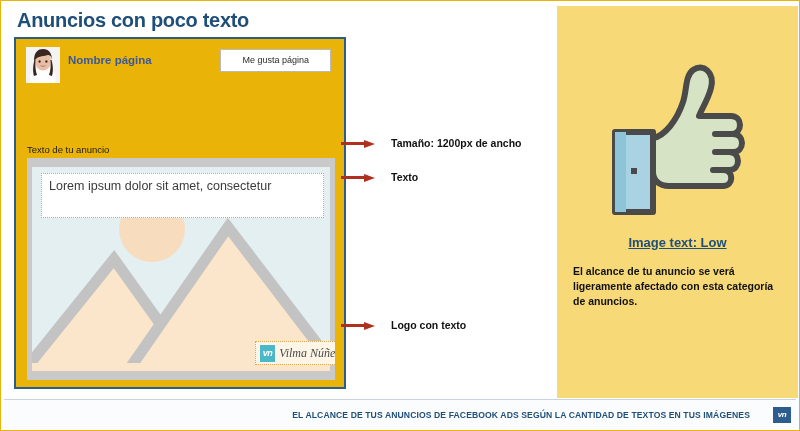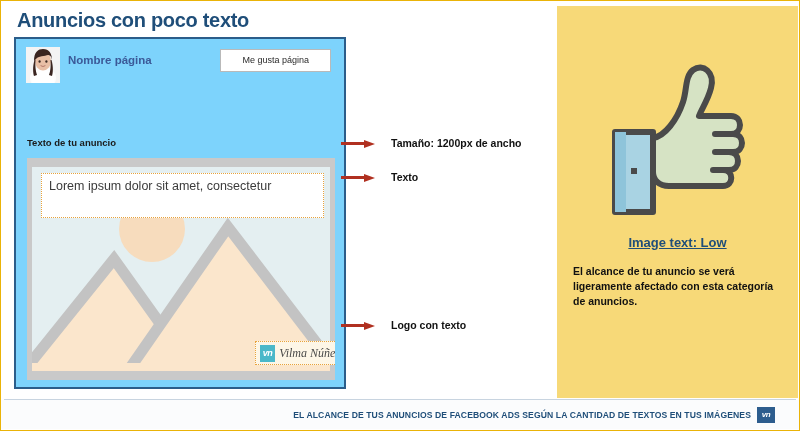--- a/index.html
+++ b/index.html
@@ -32,21 +32,21 @@
     white-space: nowrap;
   }
 
   
   .ad-card {
     position: absolute;
     left: 13px;
     top: 36px;
     width: 332px;
     height: 352px;
-    background: #7dd3fc;
+    background: #eab308;
     border: 2px solid #2b5d8a;
     box-sizing: border-box;
   }
   .ad-header {
     position: absolute;
     left: 10px;
     top: 8px;
     right: 10px;
     height: 42px;
   }
@@ -77,23 +77,23 @@
     background: #ffffff;
     font-size: 9px;
     color: #2b2b2b;
     font-weight: normal;
     white-space: nowrap;
     line-height: 1;
   }
   .ad-body-text {
     position: absolute;
     left: 11px;
-    top: 98px;
+    top: 105px;
     font-size: 9.5px;
-    font-weight: bold;
+    font-weight: normal;
     color: #1b1b1b;
   }
 
   
   .creative {
     position: absolute;
     left: 11px;
     top: 119px;
     width: 308px;
     height: 222px;
@@ -267,23 +267,23 @@
   .footer {
     position: absolute;
     left: 0;
     right: 0;
     top: 399px;
     height: 29px;
     background: #fbfcfd;
     display: flex;
     align-items: center;
     justify-content: flex-end;
-    padding-right: 24px;
+    padding-right: 8px;
     box-sizing: border-box;
-    gap: 6px;
+    gap: 23px;
   }
   .footer-text {
     font-size: 8.6px;
     font-weight: bold;
     color: #1f4e79;
     letter-spacing: 0.1px;
     white-space: nowrap;
   }
   .footer-badge {
     width: 18px;

